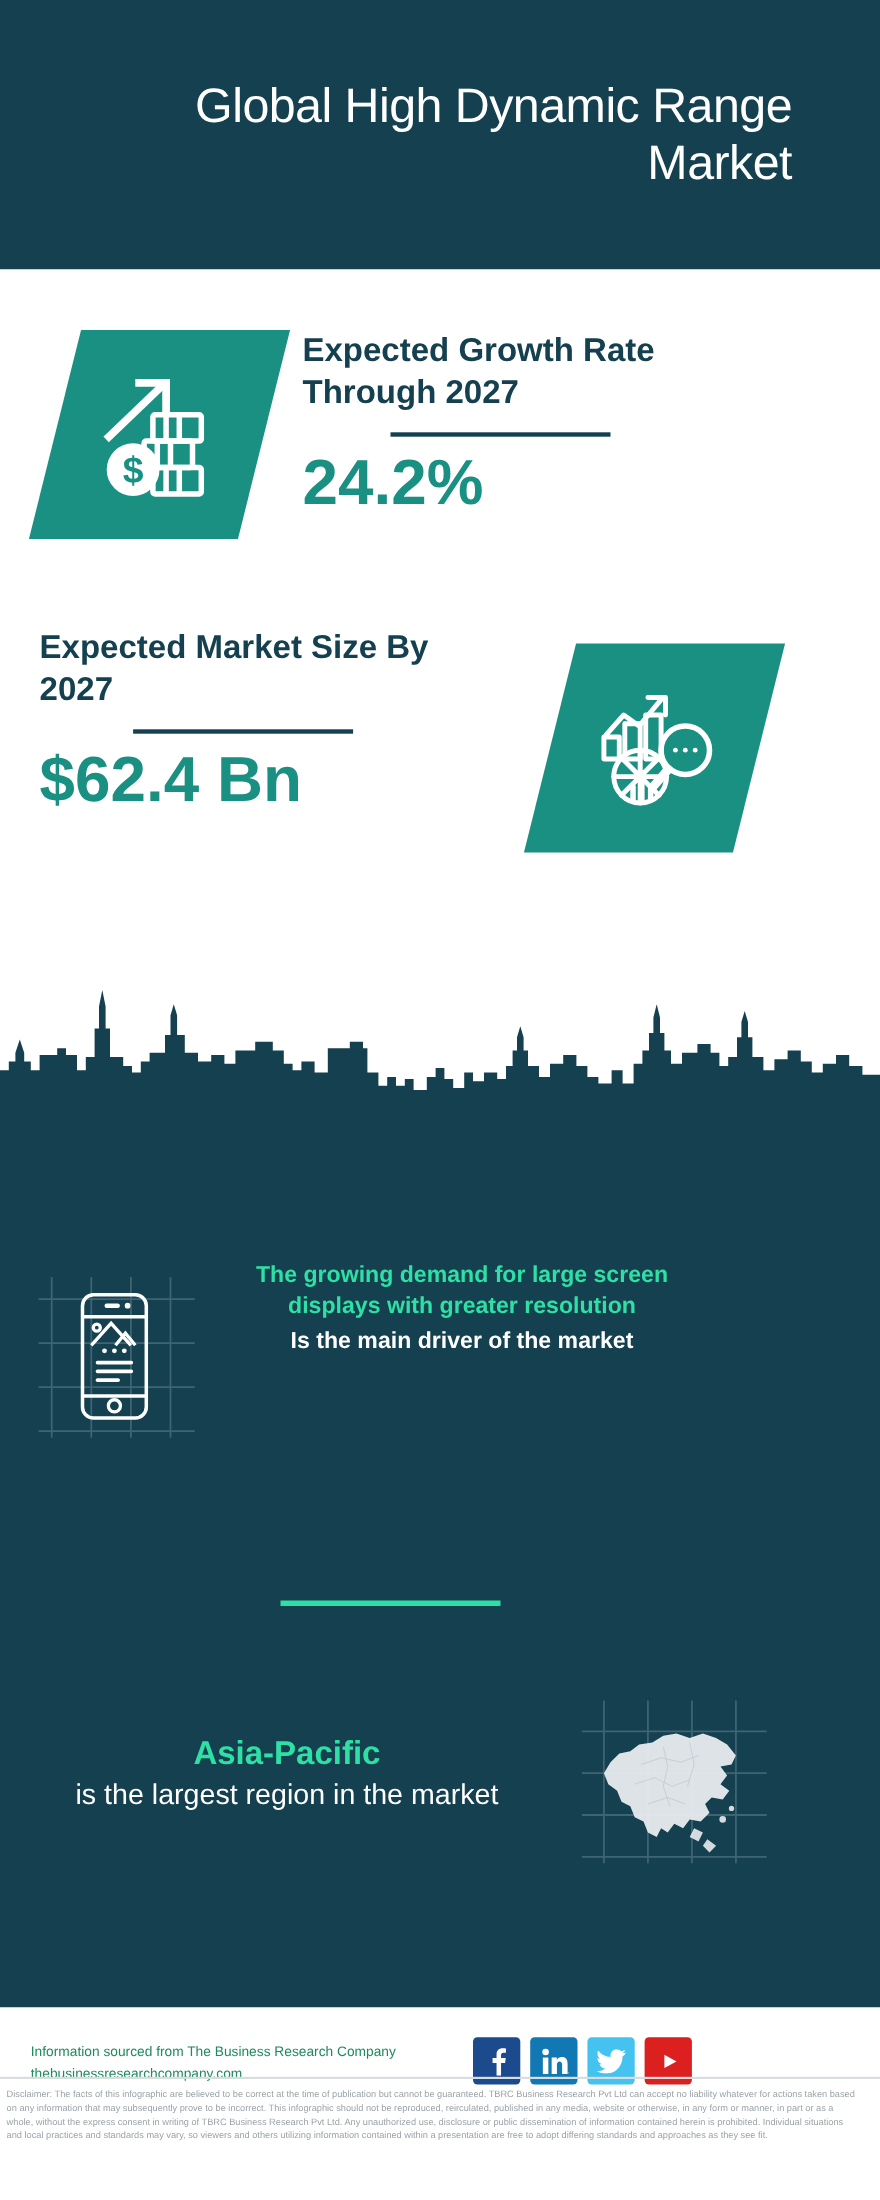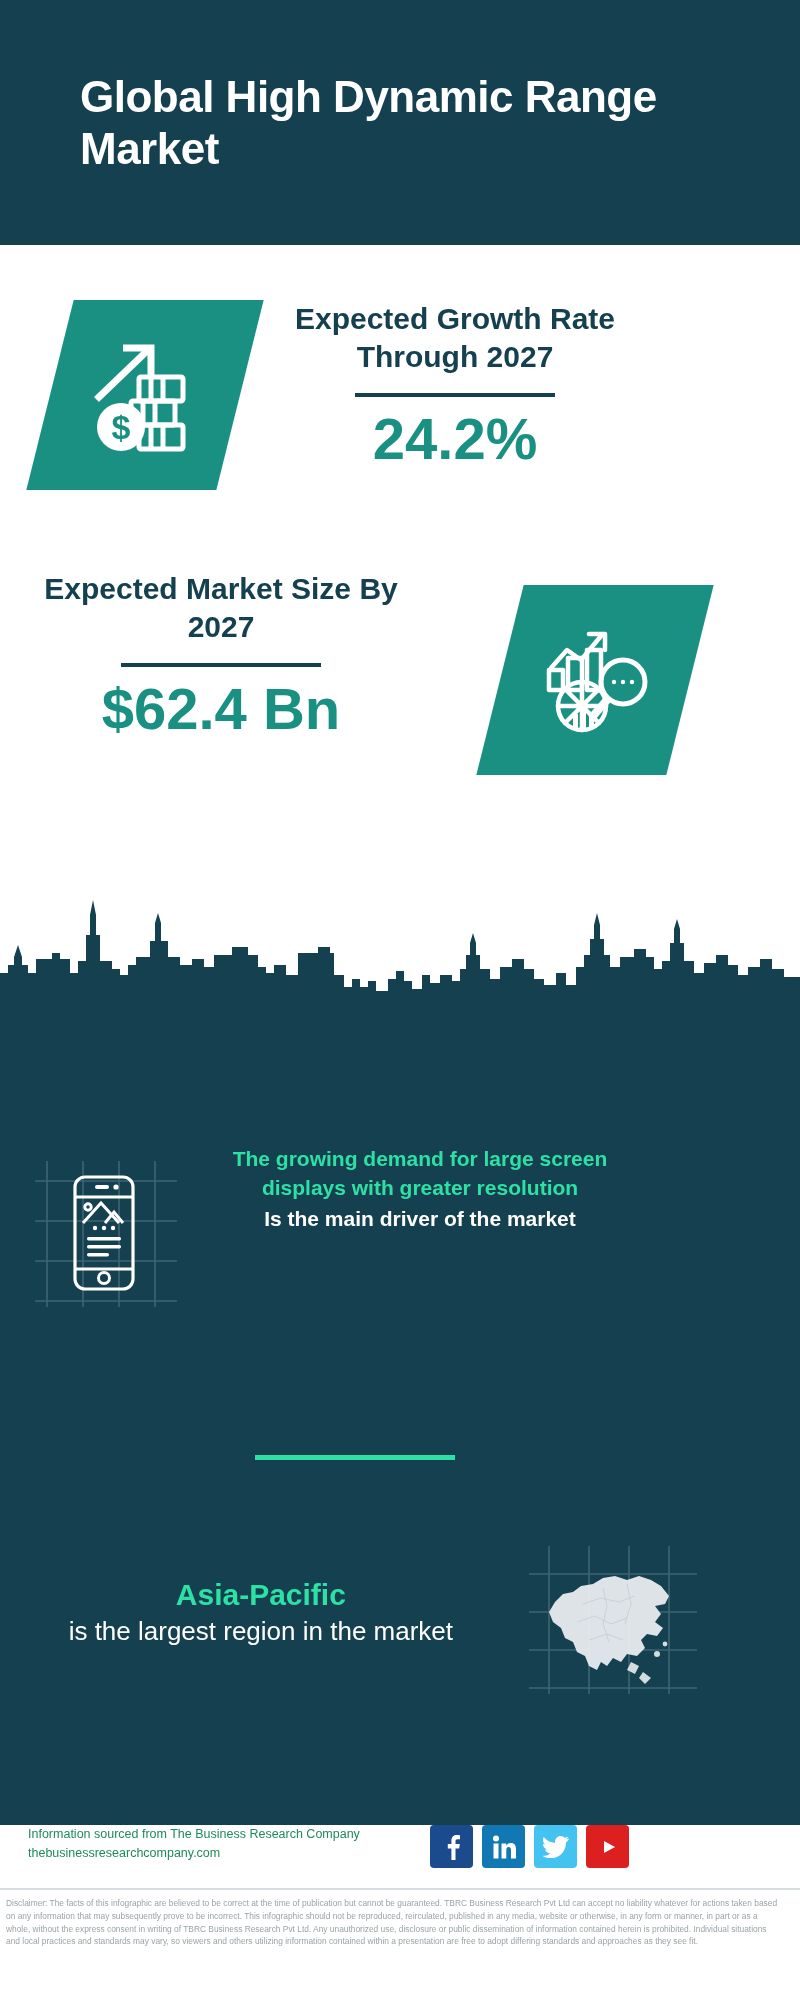--- a/index.html
+++ b/index.html
@@ -12,41 +12,41 @@
   }
   .page { position:relative; width:800px; height:2000px; }
 
   
   .header {
     position:absolute; left:0; top:0; width:800px; height:245px;
     background:#14404f;
     display:flex; align-items:center; justify-content:center;
   }
   .header-title {
-    color:#ffffff; font-size:44px; font-weight:bold; line-height:1.18;
-    text-align:left; letter-spacing:-0.5px; max-width:640px;
+    color:#ffffff; font-size:44px; font-weight:normal; line-height:1.18;
+    text-align:right; letter-spacing:-0.5px; max-width:640px;
   }
 
   
   .white-area { position:absolute; left:0; top:245px; width:800px; height:760px; background:#ffffff; }
 
   
   .para {
     position:absolute;
     background:#1a9083;
     transform:skewX(-14deg);
     display:flex; align-items:center; justify-content:center;
   }
   .para > svg { transform:skewX(14deg); }
 
   .para-growth { left:50px; top:300px; width:190px; height:190px; }
   .para-size   { left:500px; top:585px; width:190px; height:190px; }
 
   
-  .stat-block { position:absolute; text-align:center; }
+  .stat-block { position:absolute; }
   .stat-growth { left:275px; top:300px; width:360px; }
   .stat-size   { left:36px; top:570px; width:370px; }
 
   .stat-label {
     color:#14404f; font-size:30px; font-weight:bold; line-height:1.28;
   }
   .stat-rule {
     height:4px; background:#14404f; width:200px; margin:16px auto 10px auto;
   }
   .stat-value {
@@ -82,21 +82,21 @@
     display:flex; align-items:center;
   }
   .region-text { width:540px; text-align:center; padding-left:20px; }
   .region-head { color:#2fe0a5; font-size:30px; font-weight:bold; line-height:1.3; }
   .region-sub { color:#ffffff; font-size:26px; line-height:1.33; }
   .region-icon-wrap { width:240px; display:flex; justify-content:center; padding-top:14px; }
 
   
   .footer {
     position:absolute; left:0; top:1825px; width:800px; height:70px; background:#ffffff;
-    display:flex; align-items:flex-start;
+    display:flex; align-items:flex-end;
   }
   .footer-src { padding-left:28px; width:430px; }
   .footer-src div { color:#1f8a5b; font-size:12.5px; line-height:1.55; }
   .social { display:flex; gap:9px; align-items:center; }
   .social-ico {
     width:43px; height:43px; border-radius:4px;
     display:flex; align-items:center; justify-content:center;
   }
   .fb { background:#1b4a8d; }
   .li { background:#1178b3; }

